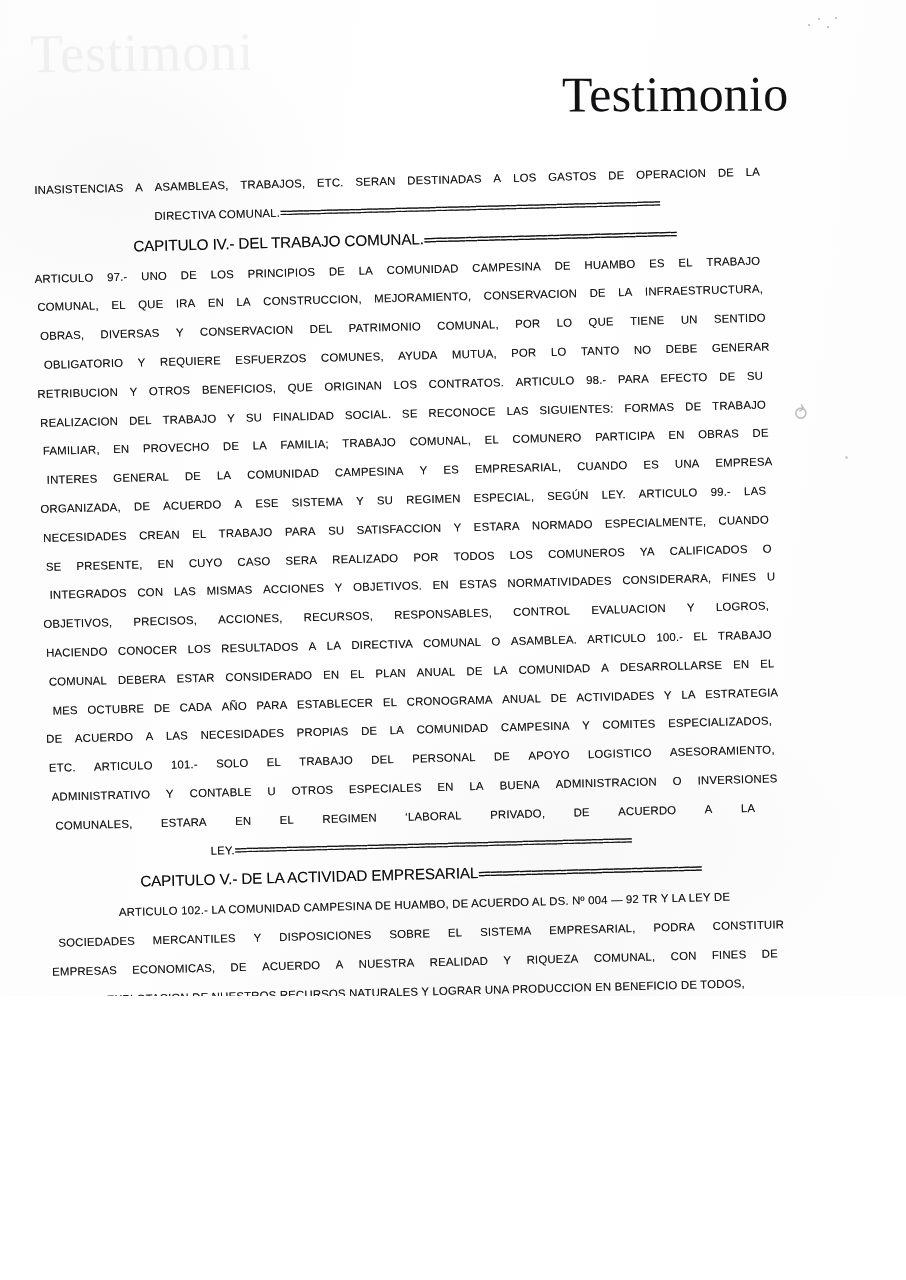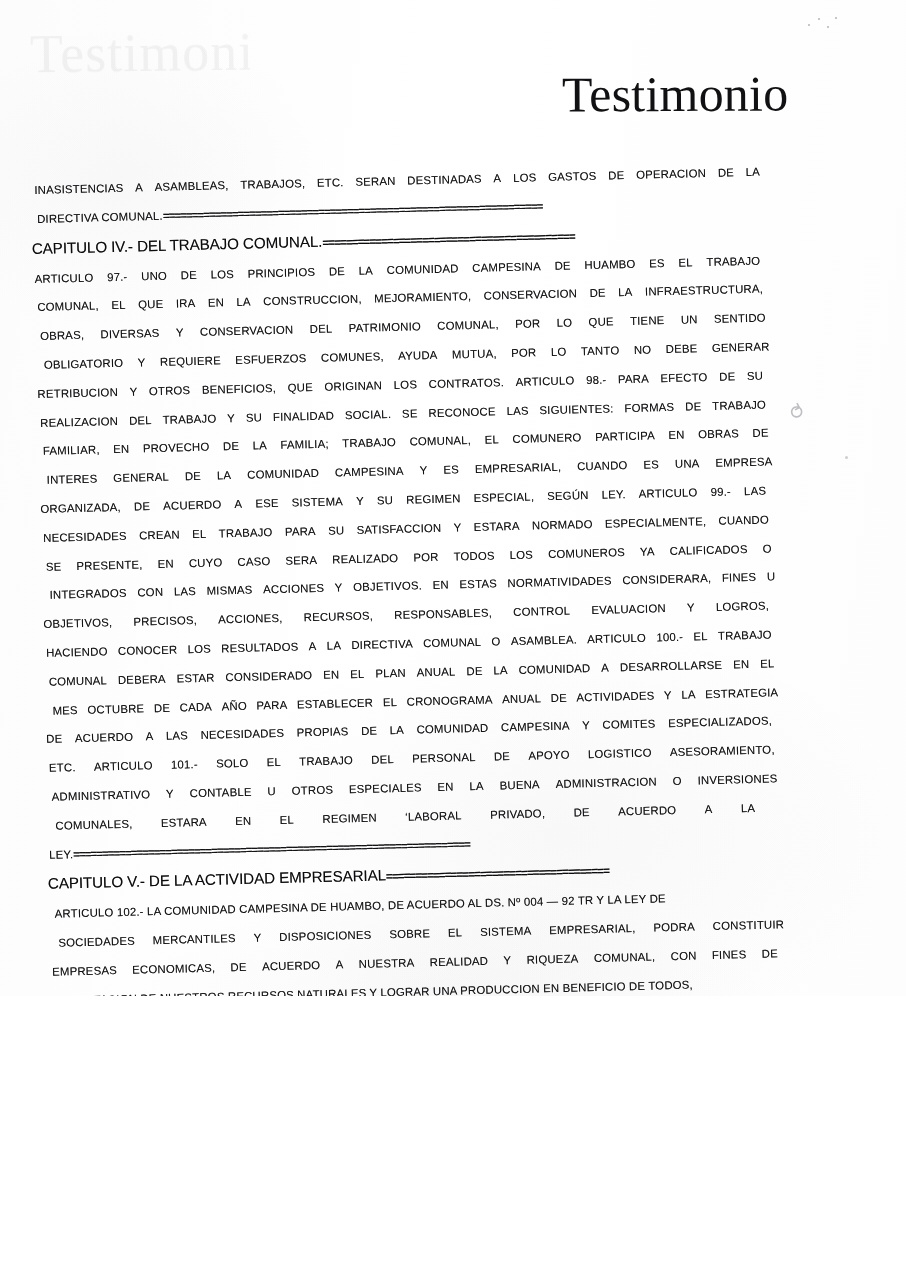--- a/index.html
+++ b/index.html
@@ -8,20 +8,21 @@
     background: #ffffff;
   }
   #page {
     position: relative;
     width: 906px;
     height: 996px;
     background: #ffffff;
     overflow: hidden;
     font-family: "Liberation Sans", sans-serif;
     color: #0d0d0d;
+    text-align: center;
   }
 
   
   #paper-tone {
     position: absolute;
     inset: 0;
     background:
       radial-gradient(ellipse 480px 300px at 62% 84%, rgba(140,140,145,0.055), rgba(255,255,255,0) 72%),
       radial-gradient(ellipse 300px 220px at 14% 18%, rgba(150,150,155,0.05), rgba(255,255,255,0) 70%),
       radial-gradient(ellipse 420px 160px at 50% 100%, rgba(120,120,128,0.05), rgba(255,255,255,0) 75%),

